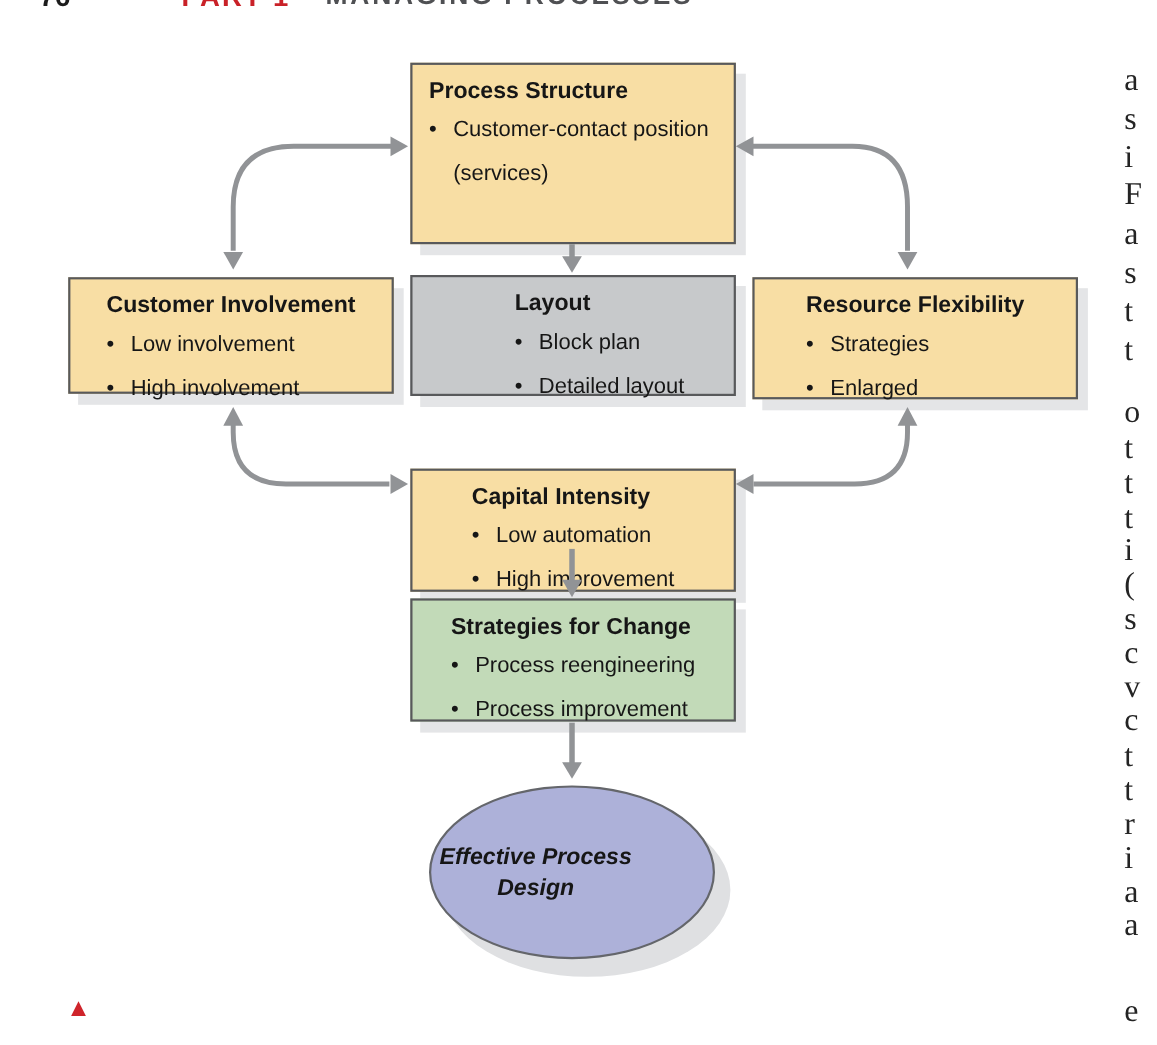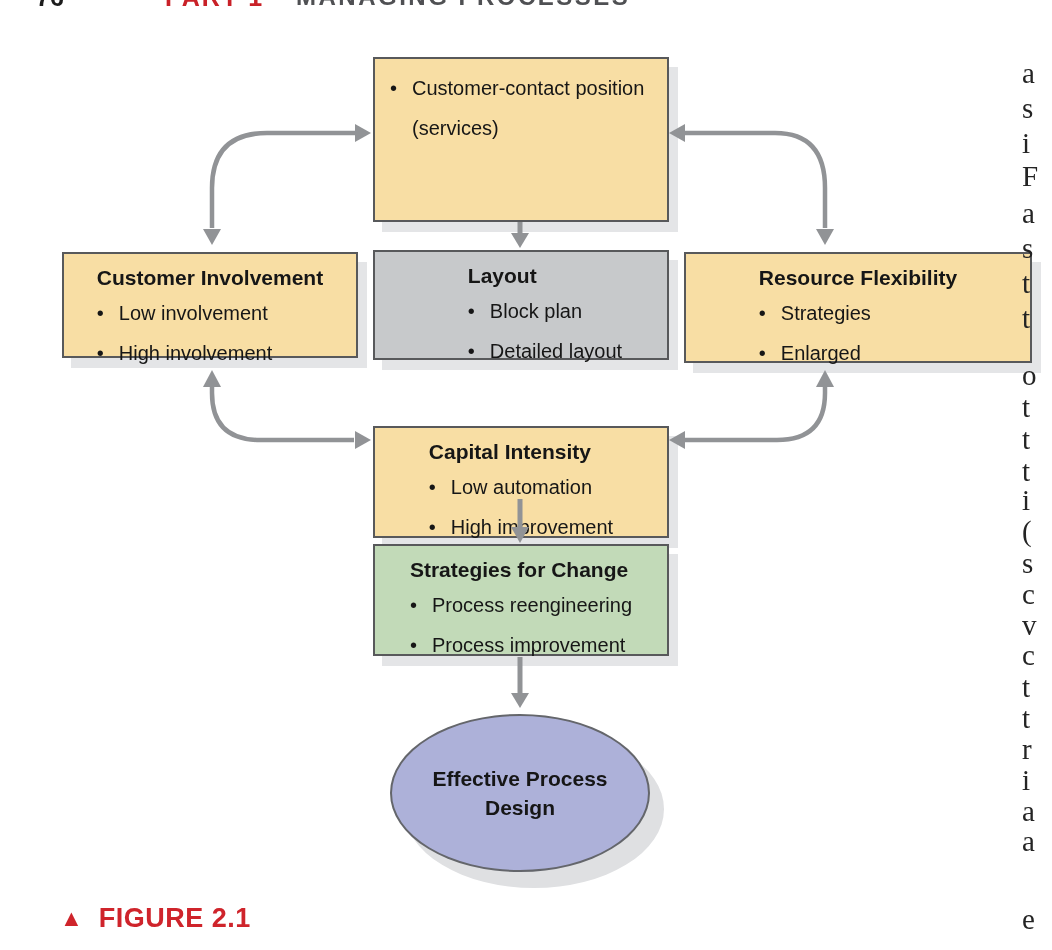--- a/index.html
+++ b/index.html
@@ -22,21 +22,21 @@
   .dbox-inner{width:fit-content;max-width:262px;margin:9px auto 0;}
   .dbox-title{font-weight:bold;font-size:21px;line-height:30px;color:#161616;}
   .dbox-list{margin:0;padding:0;list-style:none;}
   .dbox-list li{position:relative;font-size:20px;line-height:40px;padding-left:22px;color:#161616;}
   .dbox-list li::before{content:"\2022";position:absolute;left:0;top:0;}
 
   
   .ellipse{position:absolute;left:390px;top:714px;width:260px;height:158px;
            background:#adb1d9;border:2.5px solid #64666b;border-radius:50%;
            box-sizing:border-box;box-shadow:14px 16px 0 0 #dfe0e2;
-           display:flex;align-items:center;justify-content:center;}
+           display:flex;align-items:center;font-style:italic;}
   .ellipse-text{width:190px;text-align:center;font-weight:bold;font-size:21px;
                 line-height:29px;color:#161616;}
 
   
   .arrows{position:absolute;left:0;top:0;pointer-events:none;}
 
   
   .figcap{position:absolute;left:60px;top:903px;display:flex;align-items:center;}
   .tri{color:#cf242b;font-size:23px;margin-right:16px;}
   .figlabel{color:#cf242b;font-size:27px;font-weight:bold;letter-spacing:0.5px;}
@@ -51,20 +51,21 @@
 <div class="page">
 
   <div class="header-clip">
     <span class="h-pagenum">76</span>
     <span class="h-part">PART 1</span>
     <span class="h-title">MANAGING PROCESSES</span>
   </div>
 
   <div class="dbox tan" style="left:373px;top:57px;width:296px;height:165px;">
     <div class="dbox-inner">
+      <div class="dbox-title">Process Structure</div>
       <ul class="dbox-list">
           <li>Customer-contact position (services)</li>
         </ul>
     </div>
   </div>
 
   <div class="dbox tan" style="left:62px;top:252px;width:296px;height:106px;">
     <div class="dbox-inner">
       <div class="dbox-title">Customer Involvement</div>
       <ul class="dbox-list">
@@ -77,21 +78,21 @@
   <div class="dbox gray" style="left:373px;top:250px;width:296px;height:110px;padding-left:48px;">
     <div class="dbox-inner">
       <div class="dbox-title">Layout</div>
       <ul class="dbox-list">
           <li>Block plan</li>
           <li>Detailed layout</li>
         </ul>
     </div>
   </div>
 
-  <div class="dbox tan" style="left:684px;top:252px;width:348px;height:111px;">
+  <div class="dbox tan" style="left:684px;top:252px;width:296px;height:111px;">
     <div class="dbox-inner">
       <div class="dbox-title">Resource Flexibility</div>
       <ul class="dbox-list">
           <li>Strategies</li>
           <li>Enlarged</li>
         </ul>
     </div>
   </div>
 
   <div class="dbox tan" style="left:373px;top:386px;width:296px;height:112px;margin-top:40px;">
@@ -143,21 +144,20 @@
       <polygon points="816,387 834,387 825,370"></polygon>
       <polygon points="685,431 685,449 669,440"></polygon>
       <polygon points="511,233 529,233 520,248"></polygon>
       <polygon points="511,527 529,527 520,543"></polygon>
       <polygon points="511,693 529,693 520,708"></polygon>
     </g>
   </svg>
 
   <div class="figcap">
     <span class="tri">▲</span>
-    <span class="figlabel">FIGURE 2.1</span>
   </div>
 
   <div class="frag-col">
       <span class="frag" style="top: 57px;">a</span>
       <span class="frag" style="top: 92px;">s</span>
       <span class="frag" style="top: 127px;">i</span>
       <span class="frag" style="top: 160px;">F</span>
       <span class="frag" style="top: 197px;">a</span>
       <span class="frag" style="top: 232px;">s</span>
       <span class="frag" style="top: 267px;">t</span>

